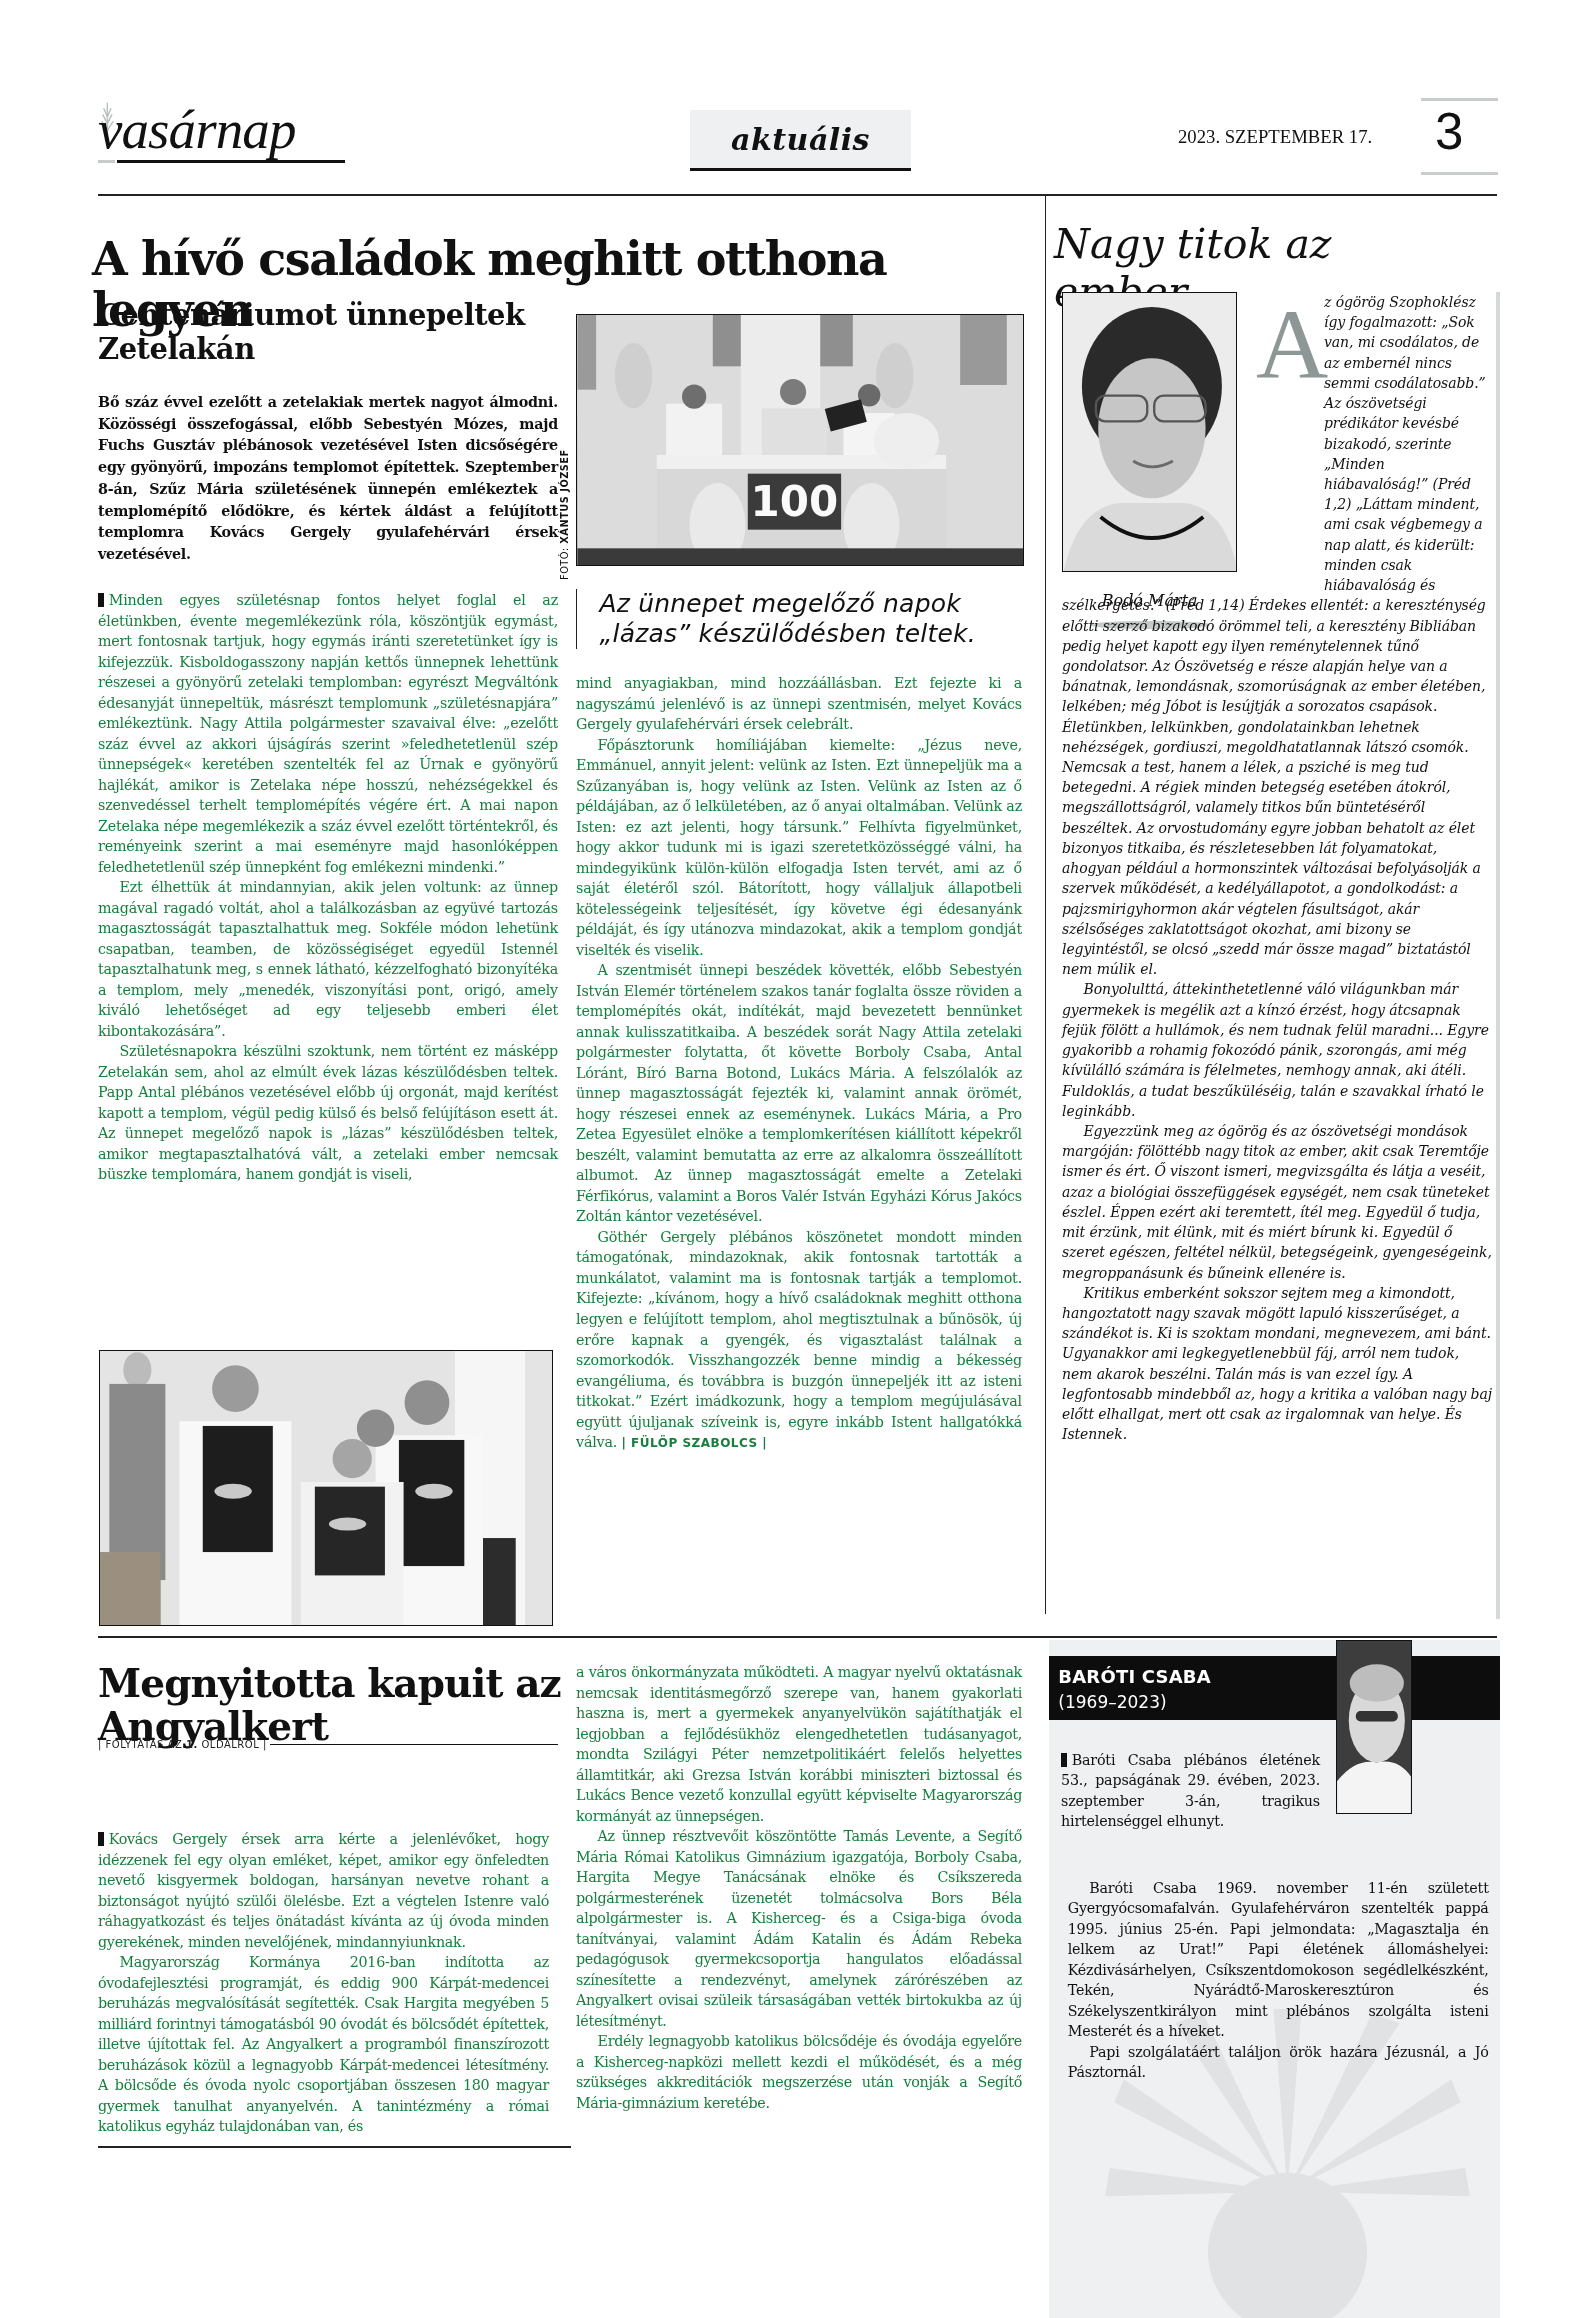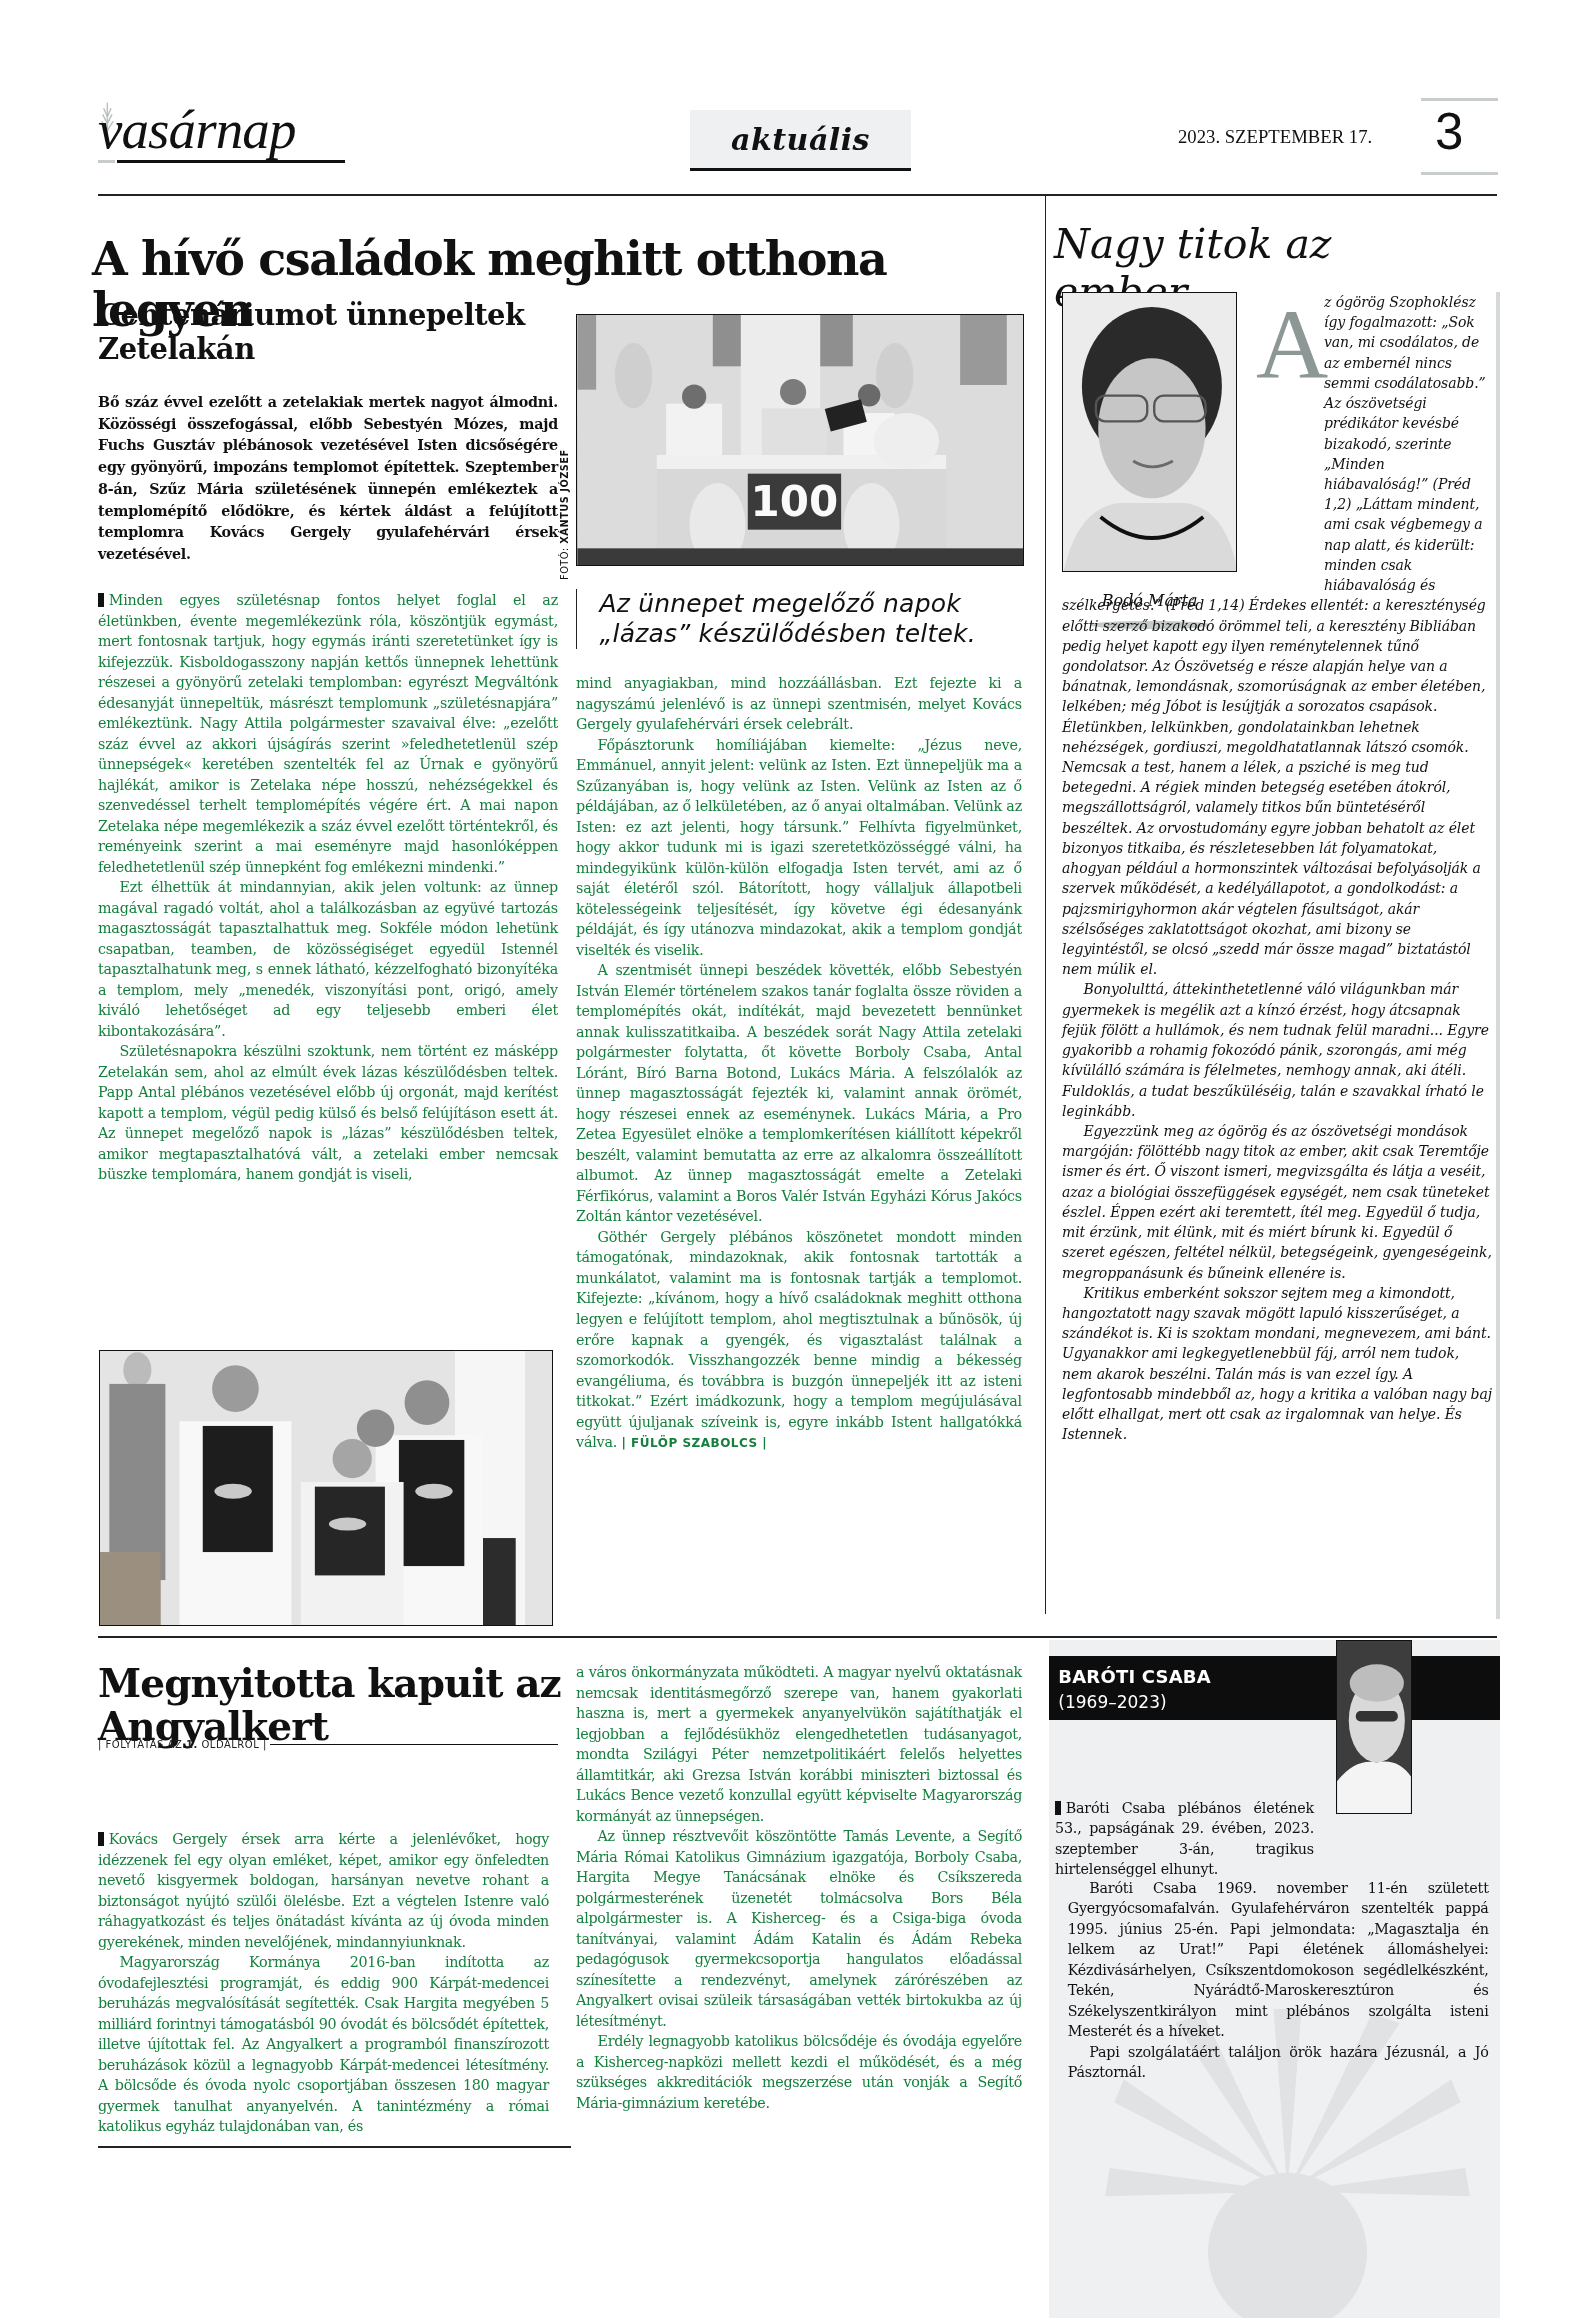--- a/index.html
+++ b/index.html
@@ -335,21 +335,21 @@
   </div>
   <div style="position:absolute; left:287px; top:0; width:76px; height:174px; border:0.9px solid #111; background:#3e3e3e;">
     <svg width="74" height="172" viewBox="0 0 158 368">
       <rect width="158" height="368" fill="#3d3d3d"></rect>
       <ellipse cx="85" cy="170" rx="60" ry="90" fill="#d9d9d9"></ellipse>
       <ellipse cx="85" cy="90" rx="58" ry="40" fill="#bdbdbd"></ellipse>
       <rect x="40" y="150" width="90" height="22" rx="10" fill="#333"></rect>
       <path d="M0 368 L0 300 Q40 250 85 260 Q130 250 158 290 L158 368 Z" fill="#f4f4f4"></path>
     </svg>
   </div>
-  <div class="obit-text" style="left:6px; top:110px; width:259px; text-align:justify;margin-top:48px;">
+  <div class="obit-text" style="left:12px; top:110px; width:259px; text-align:justify;">
     <p class="first">Baróti Csaba plébános életének 53., papságának 29. évében, 2023. szeptember 3-án, tragikus hirtelenséggel elhunyt.</p>
   </div>
   <div class="obit-text" style="left:18.7px; top:238px; width:421px;">
     <p>Baróti Csaba 1969. november 11-én született Gyergyócsomafalván. Gyulafehérváron szentelték pappá 1995. június 25-én. Papi jelmondata: „Magasztalja én lelkem az Urat!” Papi életének állomáshelyei: Kézdivásárhelyen, Csíkszentdomokoson segédlelkészként, Tekén, Nyárádtő-Maroskeresztúron és Székelyszentkirályon mint plébános szolgálta isteni Mesterét és a híveket.</p>
     <p>Papi szolgálatáért találjon örök hazára Jézusnál, a Jó Pásztornál.</p>
   </div>
 </div>
 
 
 </body></html>

